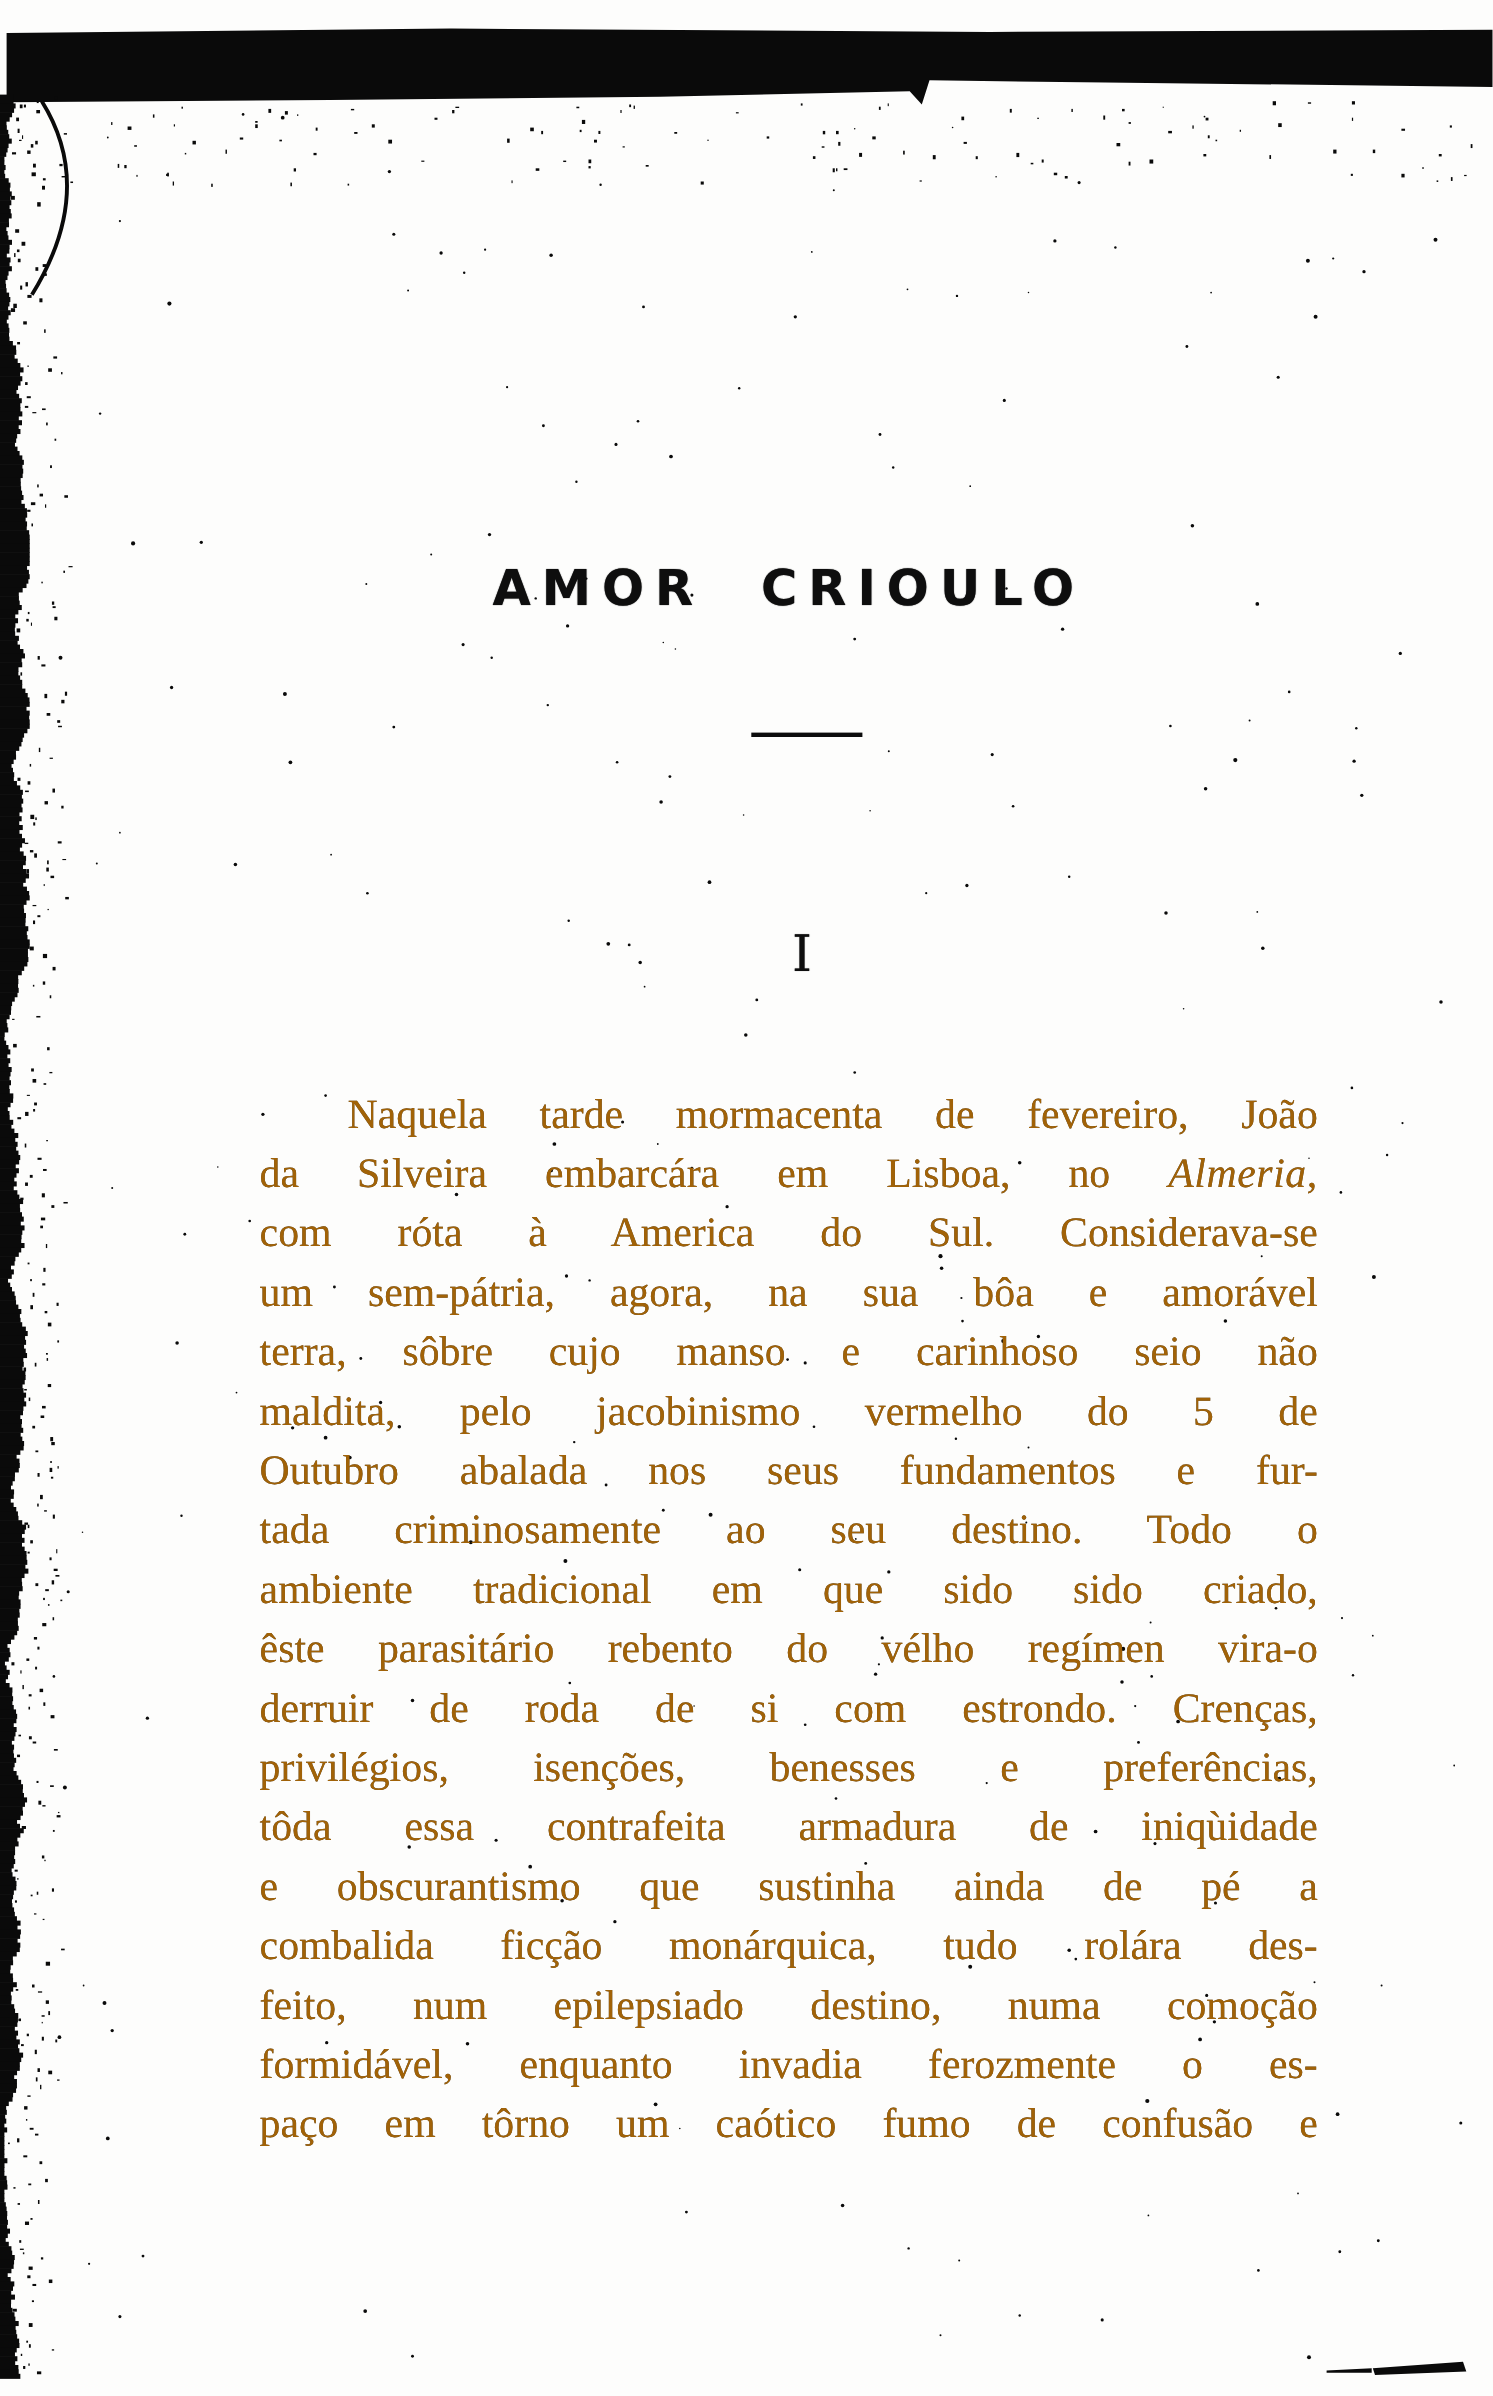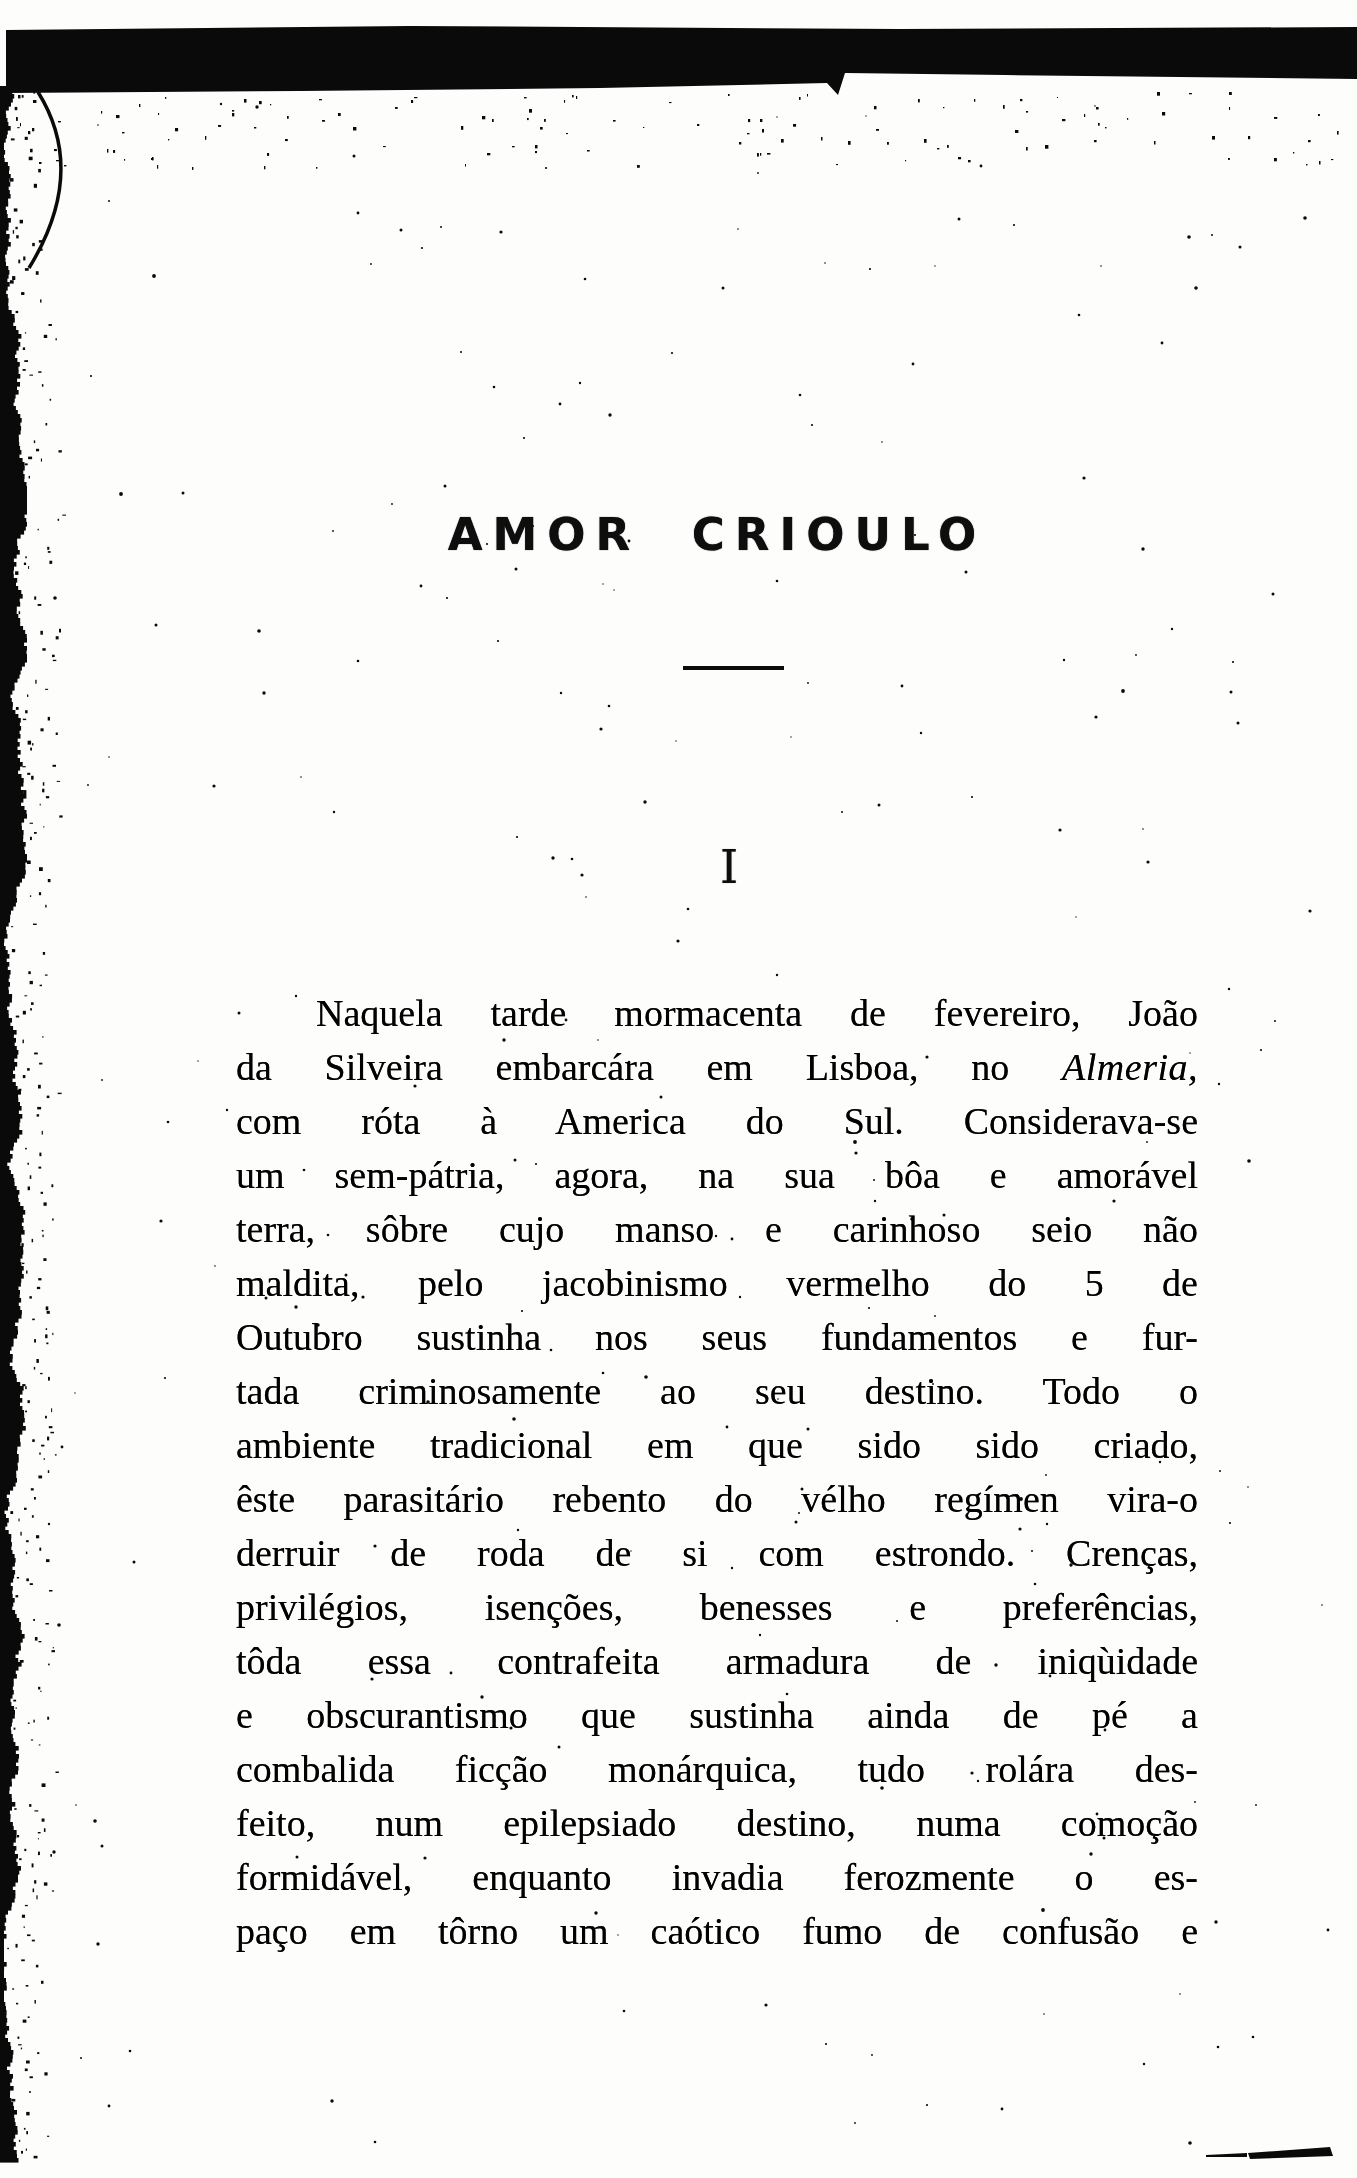--- a/index.html
+++ b/index.html
@@ -30,21 +30,21 @@
   .numeral{
     position:absolute;left:236px;top:840px;width:986px;
     text-align:center;
     font-family:"DejaVu Serif", serif;
     font-size:46px;color:#0e0e0e;
     text-shadow:0 0 .7px rgba(10,10,10,.8);
   }
   
   .body-text{
     position:absolute;left:236px;top:986px;width:962px;
-    color:#000000;
+    color:#a16207;
     font-size:38px;
     text-shadow:0 0 .6px rgba(15,15,15,.75);
   }
   .body-line{
     height:54px;line-height:54px;
     text-align:justify;text-align-last:justify;
     overflow:visible;
   }
   .body-line.indent{padding-left:80px;}
   .body-line i{font-style:italic;letter-spacing:.5px;}
@@ -1220,21 +1220,21 @@
 
   <div class="numeral">I</div>
 
   <div class="body-text">
       <div class="body-line indent"><span>Naquela tarde mormacenta de fevereiro, João</span></div>
       <div class="body-line"><span>da Silveira embarcára em Lisboa, no </span><i>Almeria,</i></div>
       <div class="body-line"><span>com róta à America do Sul. Considerava-se</span></div>
       <div class="body-line"><span>um sem-pátria, agora, na sua bôa e amorável</span></div>
       <div class="body-line"><span>terra, sôbre cujo manso e carinhoso seio não</span></div>
       <div class="body-line"><span>maldita, pelo jacobinismo vermelho do 5 de</span></div>
-      <div class="body-line"><span>Outubro sustinha nos seus fundamentos e fur-</span></div>
+      <div class="body-line"><span>Outubro abalada nos seus fundamentos e fur-</span></div>
       <div class="body-line"><span>tada criminosamente ao seu destino. Todo o</span></div>
       <div class="body-line"><span>ambiente tradicional em que sido sido criado,</span></div>
       <div class="body-line"><span>êste parasitário rebento do vélho regímen vira-o</span></div>
       <div class="body-line"><span>derruir de roda de si com estrondo. Crenças,</span></div>
       <div class="body-line"><span>privilégios, isenções, benesses e preferências,</span></div>
       <div class="body-line"><span>tôda essa contrafeita armadura de iniqùidade</span></div>
       <div class="body-line"><span>e obscurantismo que sustinha ainda de pé a</span></div>
       <div class="body-line"><span>combalida ficção monárquica, tudo rolára des-</span></div>
       <div class="body-line"><span>feito, num epilepsiado destino, numa comoção</span></div>
       <div class="body-line"><span>formidável, enquanto invadia ferozmente o es-</span></div>

